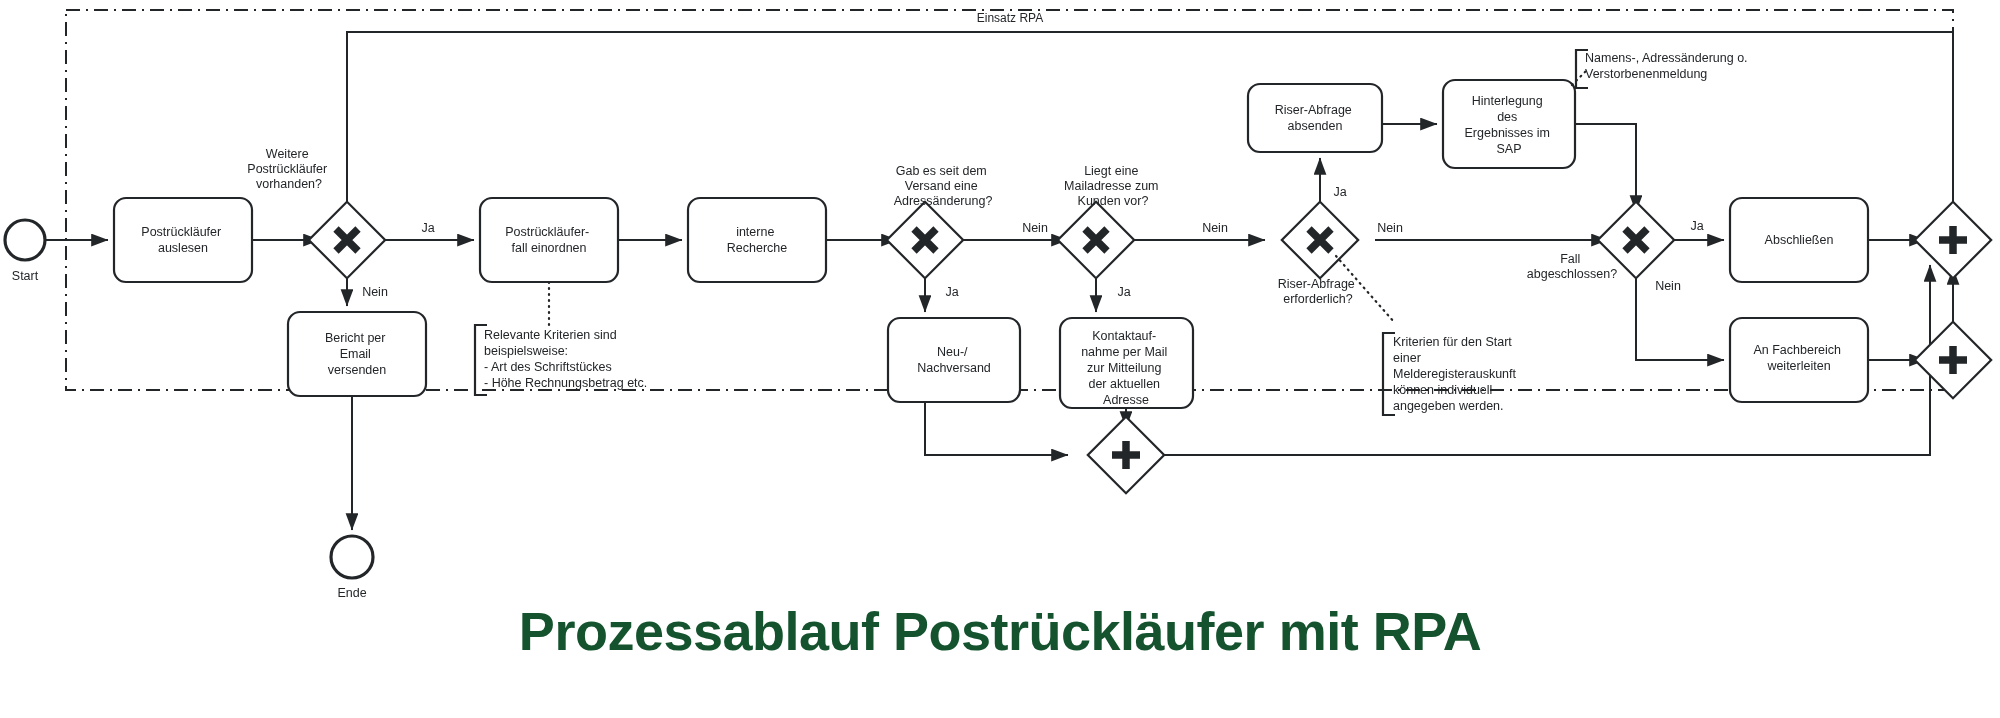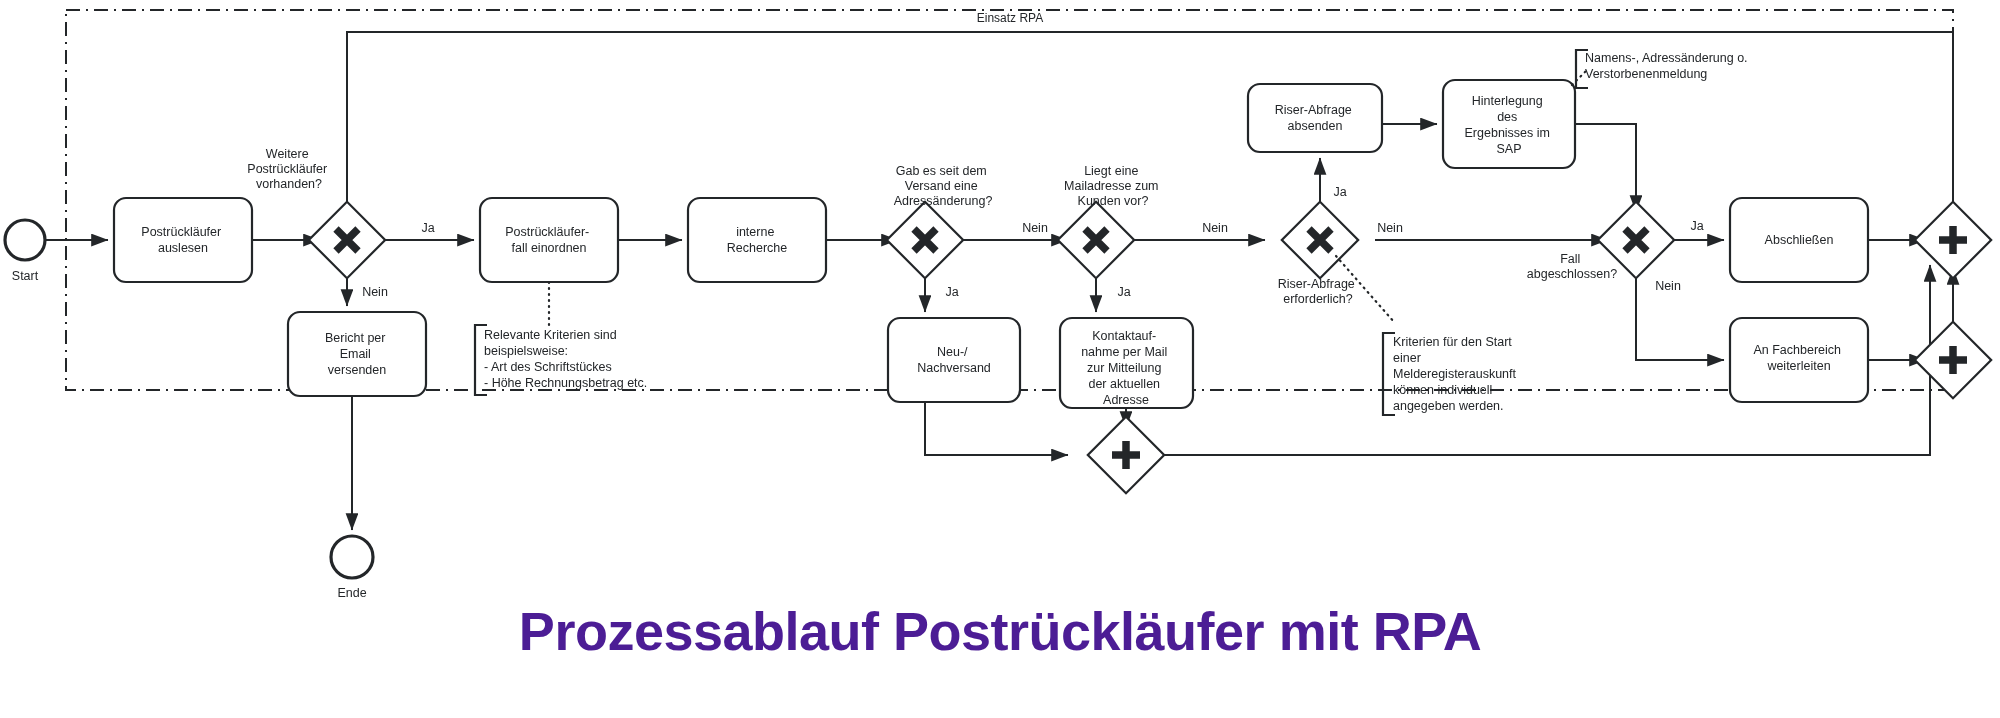--- a/index.html
+++ b/index.html
@@ -17,21 +17,21 @@
   .task-box{fill:#ffffff;stroke:#232629;stroke-width:2.2;}
   .gw-shape{fill:#ffffff;stroke:#232629;stroke-width:2.2;}
   .ev-shape{fill:#ffffff;stroke:#232629;stroke-width:3.2;}
   .flow-line{stroke:#232629;stroke-width:2;fill:none;}
   .assoc-line{stroke:#232629;stroke-width:2.2;fill:none;stroke-dasharray:1 5;stroke-linecap:round;}
   .anno-bracket{stroke:#232629;stroke-width:2.2;fill:none;}
   .pool-rect{fill:none;stroke:#232629;stroke-width:2;stroke-dasharray:14 6 2 6;}
   .gw-glyph{stroke:#232629;fill:none;stroke-width:7.5;stroke-linecap:butt;}
 
   #title-block{position:absolute;left:0;top:600px;width:2000px;text-align:center;}
-  #title-block .title-text{font-family:"Liberation Sans",sans-serif;font-size:54px;font-weight:700;color:#4c1d95;letter-spacing:-0.5px;}
+  #title-block .title-text{font-family:"Liberation Sans",sans-serif;font-size:54px;font-weight:700;color:#14532d;letter-spacing:-0.5px;}
 </style>
 </head>
 <body>
 
 <div id="stage">
 
   <svg id="diagram" viewBox="0 0 2000 718">
     <defs>
       <marker id="arrow" markerWidth="9" markerHeight="9" refX="8.4" refY="3.2" orient="auto" markerUnits="strokeWidth">
         <path d="M0,0 L8.6,3.2 L0,6.4 z" fill="#232629"></path>

